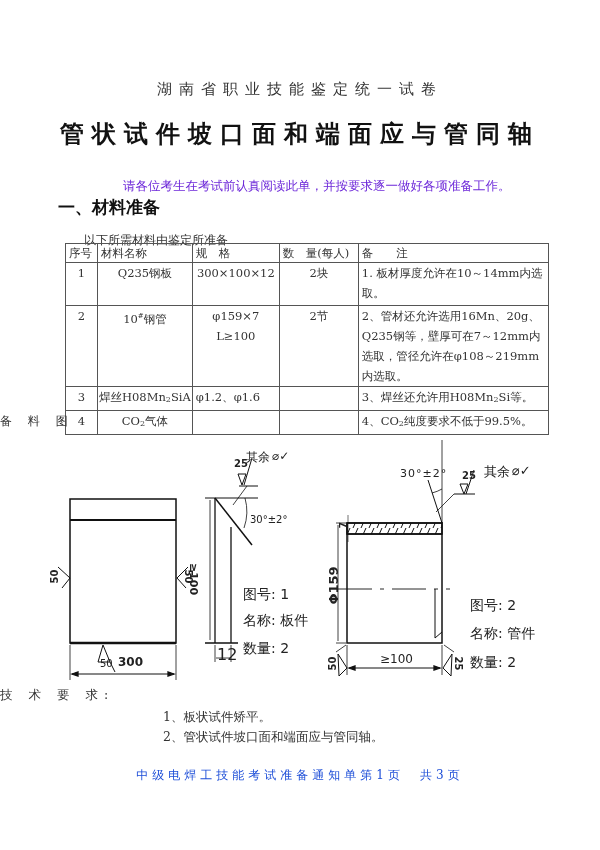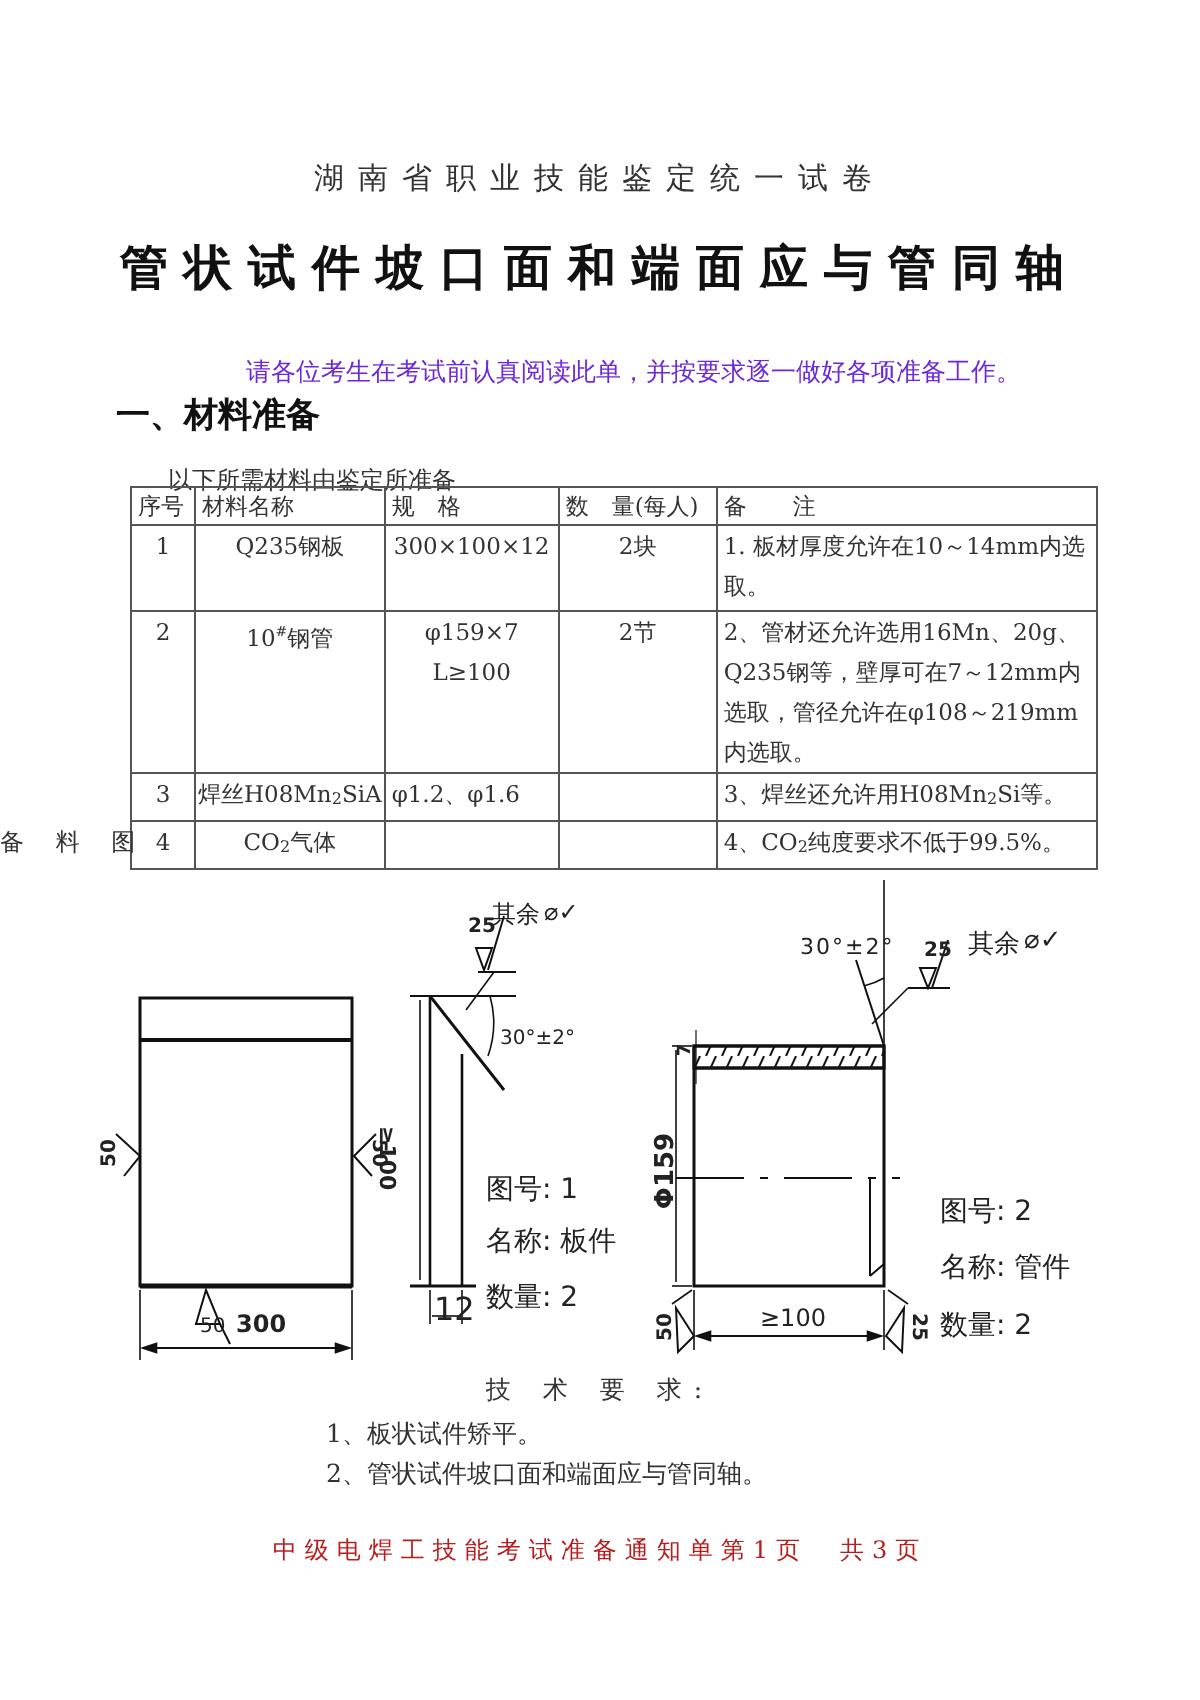--- a/index.html
+++ b/index.html
@@ -9,23 +9,23 @@
   .title{top:118px;left:0;width:600px;text-align:center;font-size:24px;font-weight:bold;letter-spacing:8px;font-family:"DejaVu Sans","Liberation Sans",sans-serif;color:#111;}
   .intro{top:178px;left:123px;font-size:12.5px;color:#6d28d9;}
   .section{top:196px;left:58px;font-size:17px;font-weight:bold;font-family:Liberation Sans, sans-serif;color:#111;}
   .note{top:220px;left:84px;font-size:12px;color:#333;margin-top:12px;}
   table.mat{position:absolute;top:243px;left:65px;border-collapse:collapse;font-size:11.5px;color:#333;}
   table.mat td,table.mat th{border:1px solid #555;padding:0 3px;font-weight:normal;vertical-align:top;line-height:20px;}
   table.mat th{text-align:left;height:18px;line-height:18px;margin-left:35px;}
   .c{text-align:center;}
   .fig-title{top:413px;left:0;width:600px;text-align:left;font-size:12px;letter-spacing:6px;color:#333;}
   svg{position:absolute;left:0;top:0;}
-  .req-title{top:687px;left:0;width:600px;text-align:center;font-size:12.5px;letter-spacing:6px;color:#333;}
+  .req-title{top:687px;left:0;width:600px;font-size:12.5px;letter-spacing:6px;color:#333;}
   .req{left:163px;font-size:12.5px;color:#333;}
-  .footer{top:767px;left:0;width:600px;text-align:center;font-size:12px;letter-spacing:4px;color:#b91c1c;}
+  .footer{top:767px;left:0;width:600px;text-align:center;font-size:12px;letter-spacing:4px;color:#1d4ed8;}
   sub{font-size:8px;vertical-align:-1px;}
   .dl{font-family:"DejaVu Sans","Liberation Sans",sans-serif;font-size:14px;color:#222;}
 </style>
 </head>
 <body>
 
 <div class="abs subtitle">湖南省职业技能鉴定统一试卷</div>
 <div class="abs title">管状试件坡口面和端面应与管同轴</div>
 <div class="abs intro">请各位考生在考试前认真阅读此单，并按要求逐一做好各项准备工作。</div>
 <div class="abs section">一、材料准备</div>

